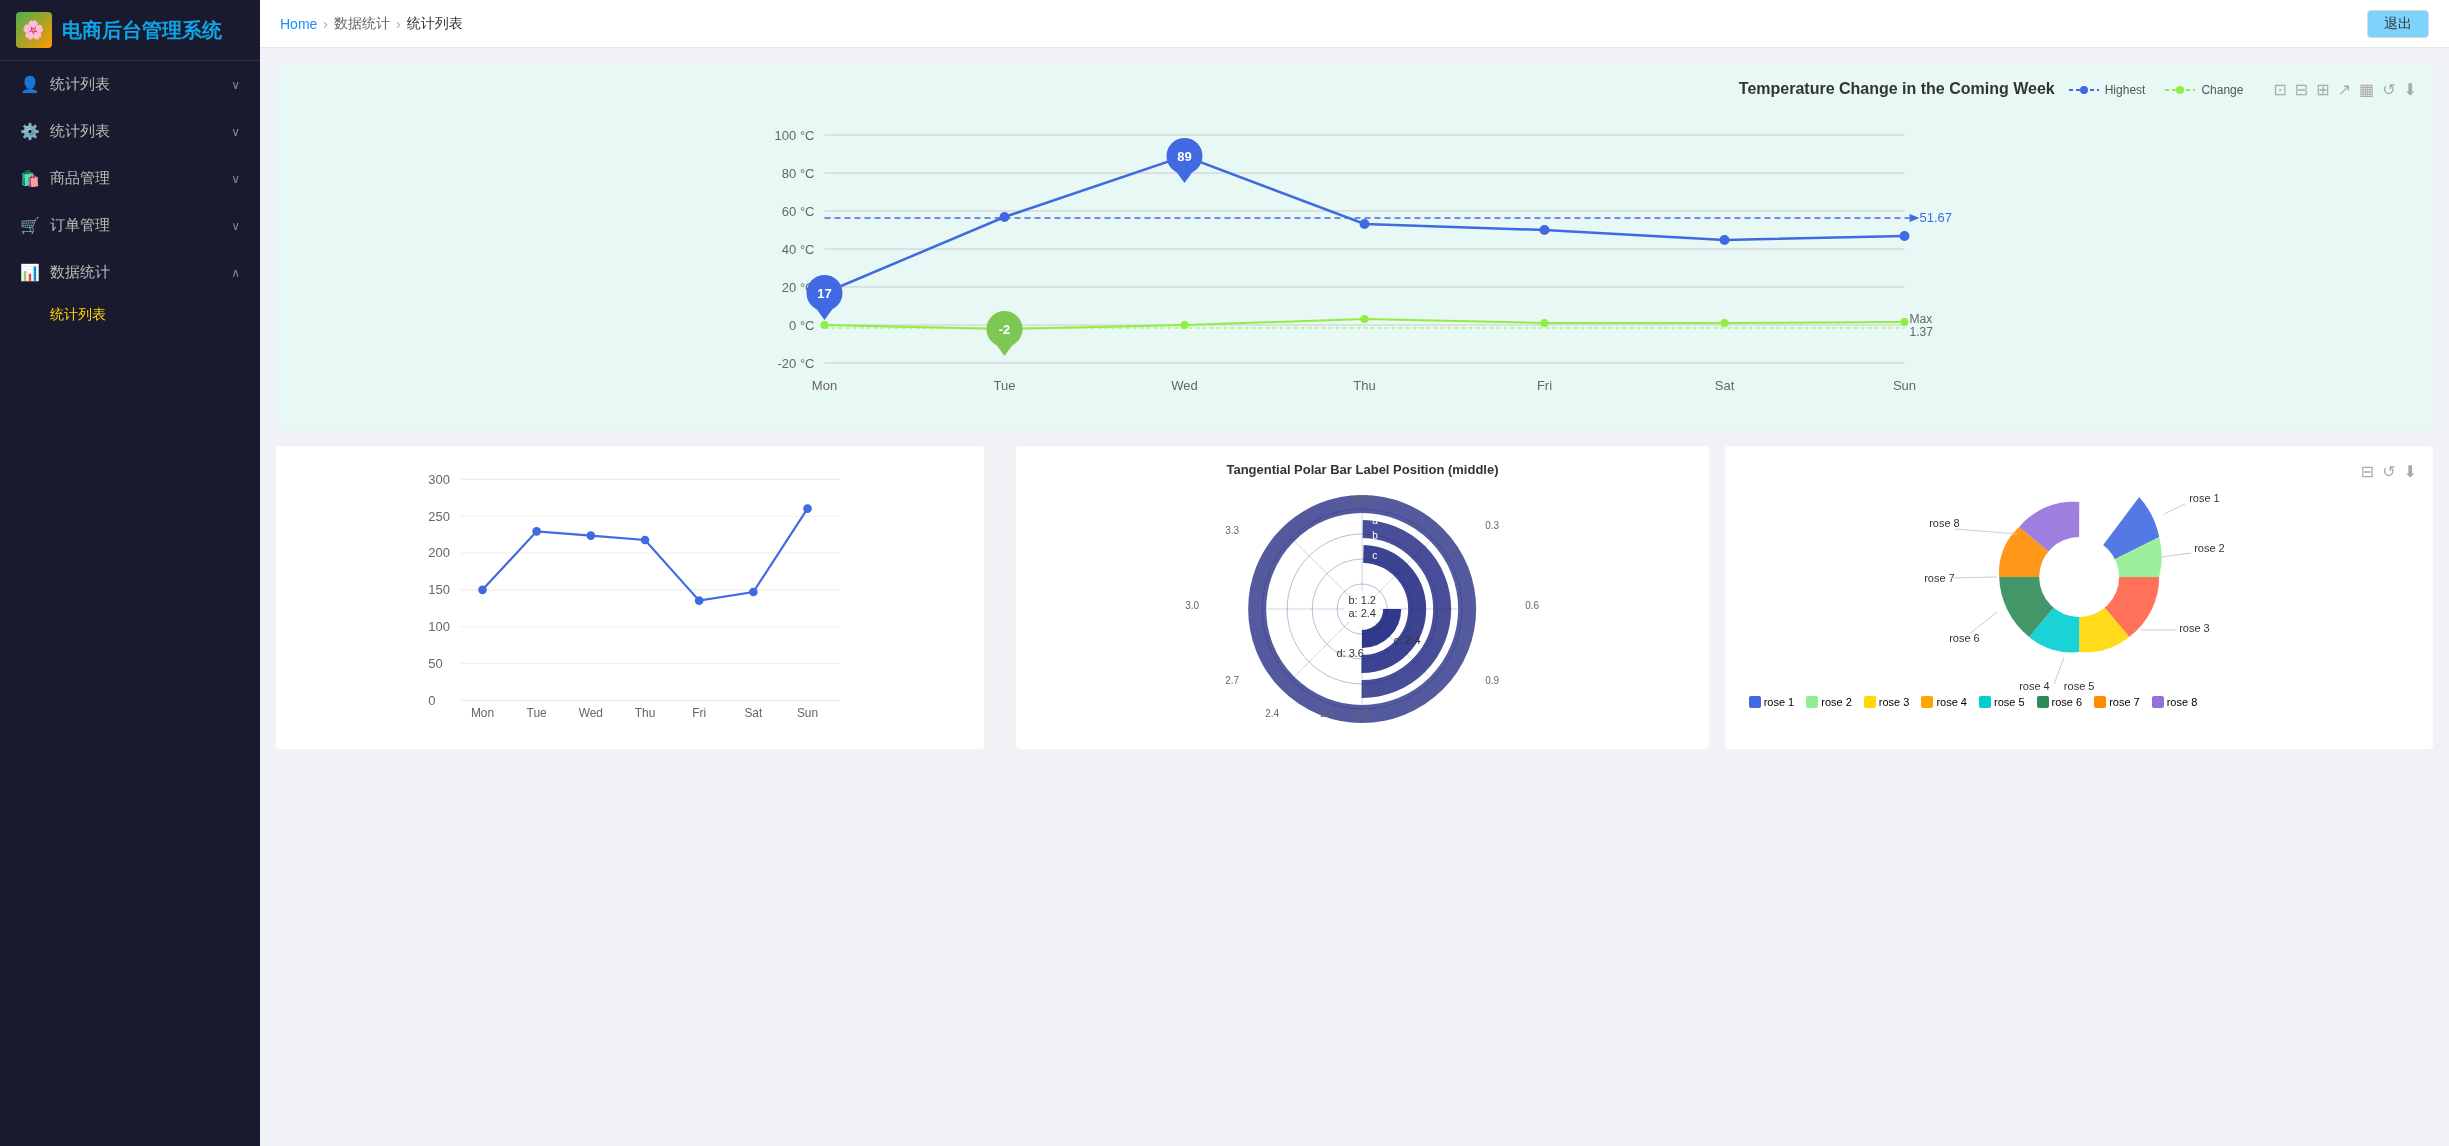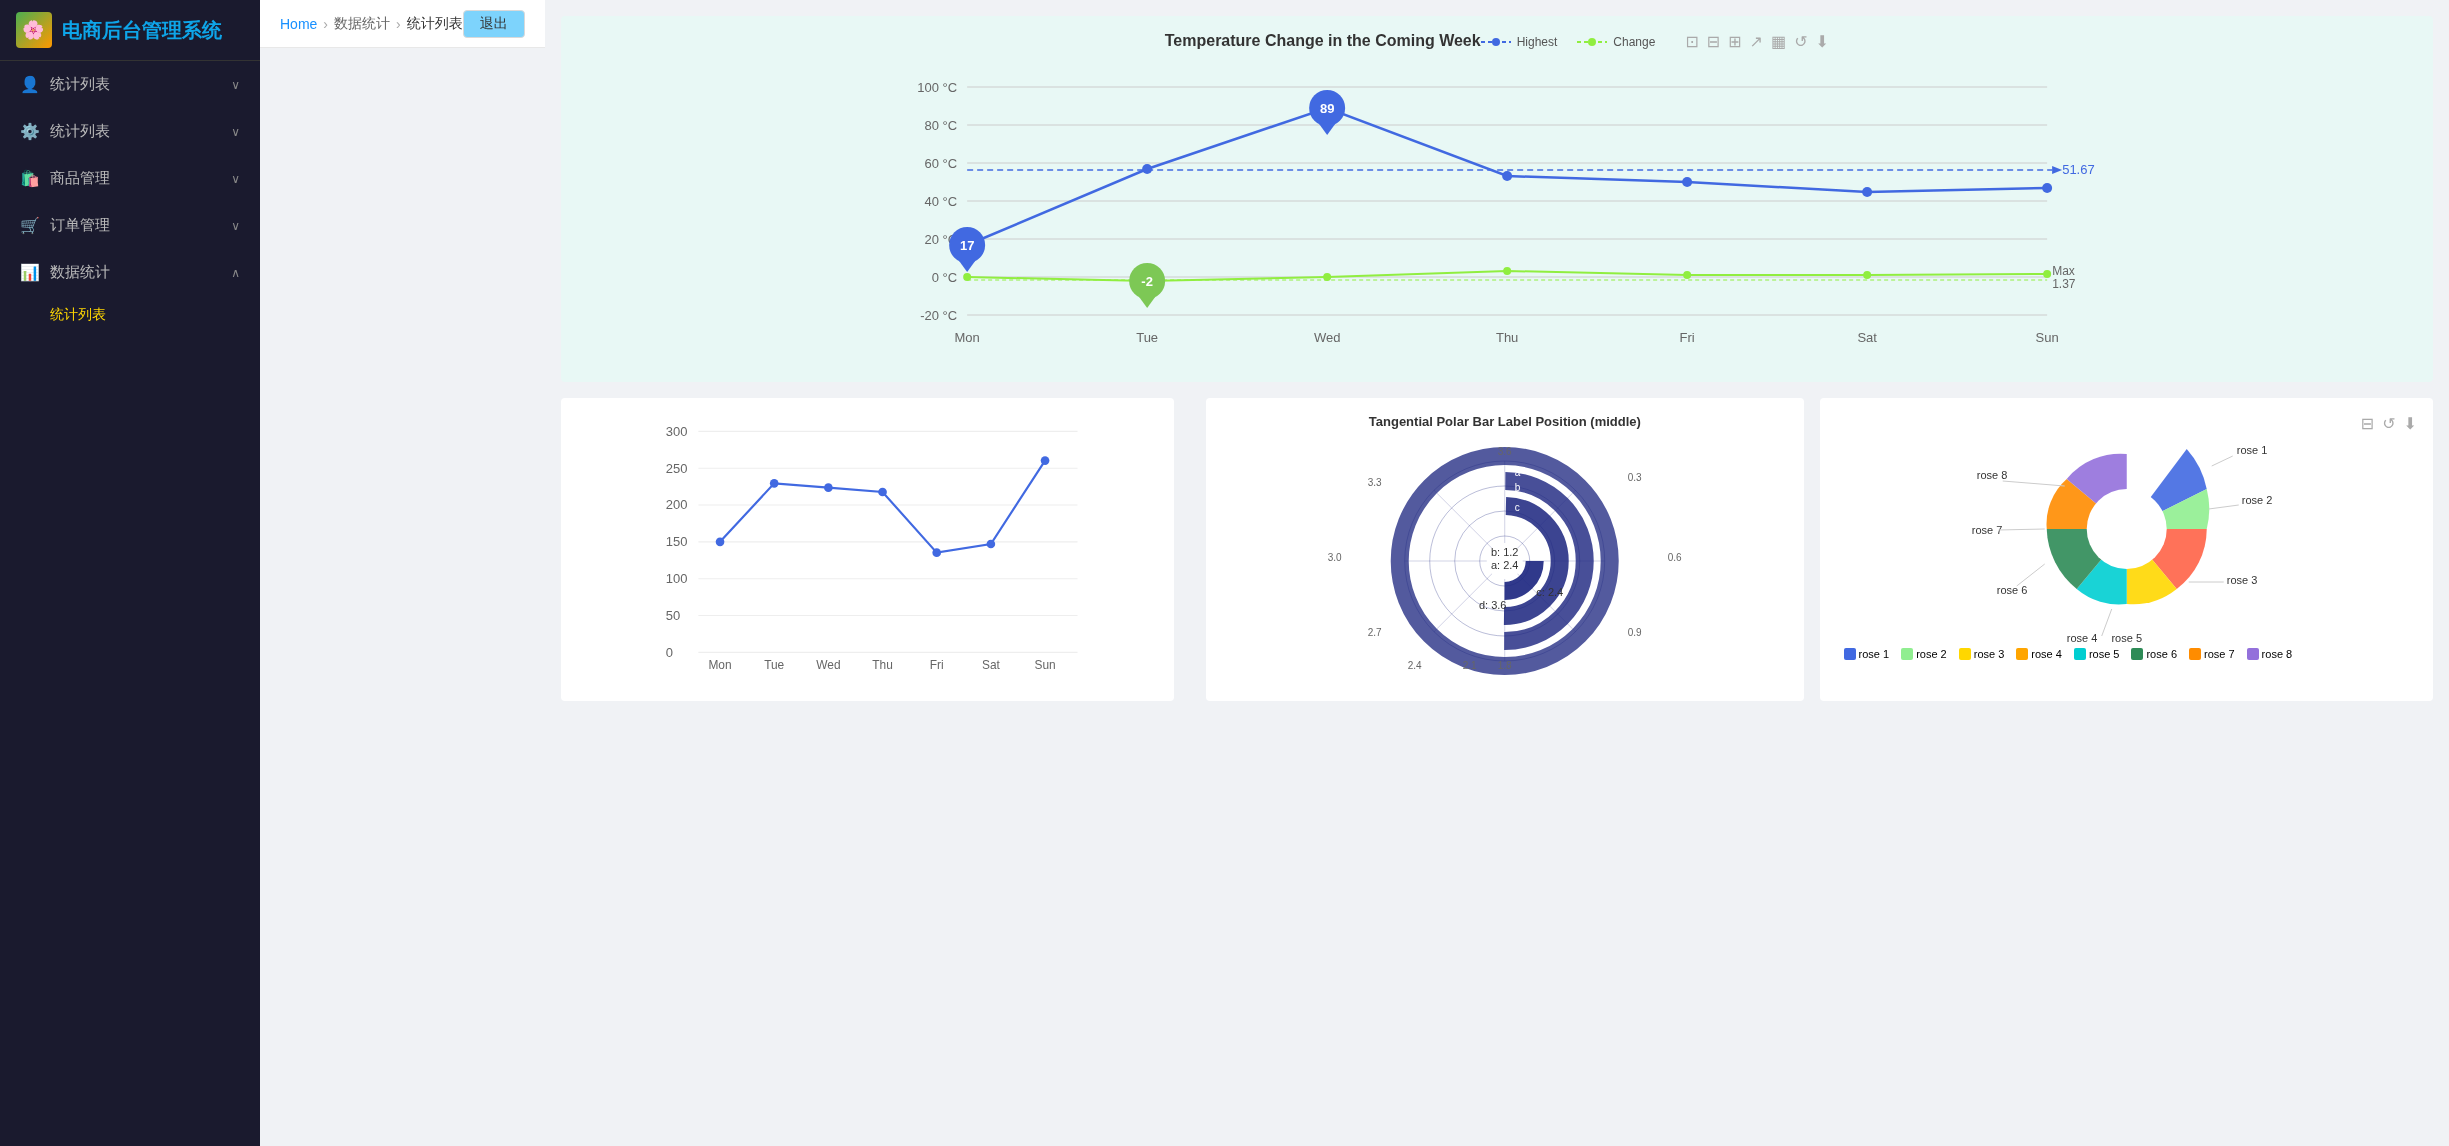--- a/index.html
+++ b/index.html
@@ -44,42 +44,42 @@
     #breadcrumb { display: flex; align-items: center; gap: 6px; font-size: 14px; color: #666; }
     #breadcrumb .bc-home { color: #1890ff; cursor: pointer; }
     #breadcrumb .bc-sep { color: #aaa; }
     #breadcrumb .bc-current { color: #333; }
     #logout-btn {
       background: #7dd3fc; border: 1px solid #d9d9d9; padding: 4px 16px;
       border-radius: 4px; cursor: pointer; font-size: 14px; color: #333;
     }
 
     
-    #main { flex: 1; display: flex; flex-direction: row; overflow: hidden; }
+    #main { flex: 1; display: flex; flex-direction: column; overflow: hidden; }
     #content { flex: 1; overflow-y: auto; padding: 16px; background: #f0f2f5; }
 
     
     .chart-container {
       background: #e8f8f5; border-radius: 4px; padding: 16px; position: relative;
     }
     .chart-title { font-size: 16px; font-weight: bold; color: #333; margin-bottom: 12px; }
     .chart-toolbar {
       position: absolute; top: 16px; right: 16px;
       display: flex; gap: 8px; align-items: center;
     }
     .chart-toolbar span { font-size: 16px; color: #aaa; cursor: pointer; }
 
     .charts-row { display: grid; grid-template-columns: 1fr 1fr 1fr; gap: 16px; margin-top: 16px; }
 
     
     .legend { display: flex; gap: 20px; align-items: center; }
     .legend-item { display: flex; align-items: center; gap: 6px; font-size: 12px; color: #555; }
 
     
-    .temp-chart-header { display: flex; justify-content: center; align-items: flex-start; }
+    .temp-chart-header { display: flex; justify-content: flex-end; align-items: flex-start; gap: 14px; }
   </style>
 </head>
 <body>
 
 <div id="sidebar">
   <div id="sidebar-header">
     <div id="sidebar-logo">🌸</div>
     <span id="sidebar-title">电商后台管理系统</span>
   </div>
 

